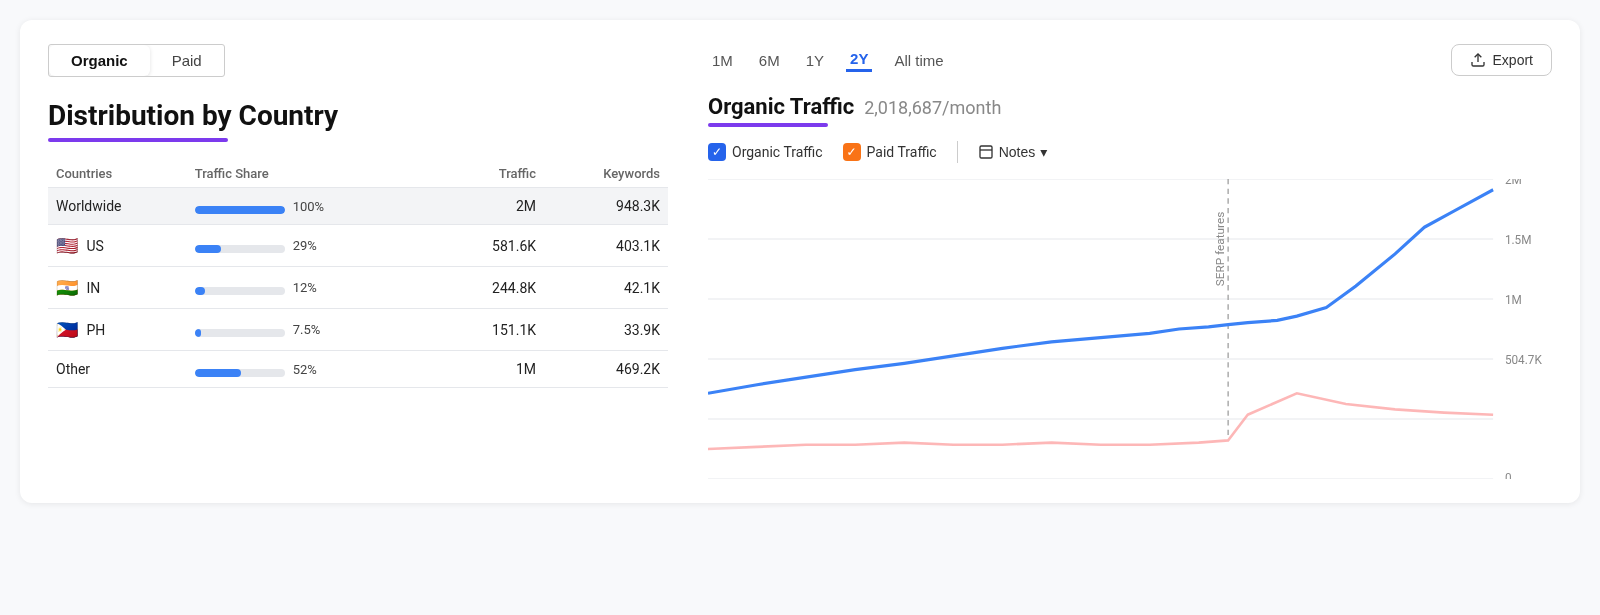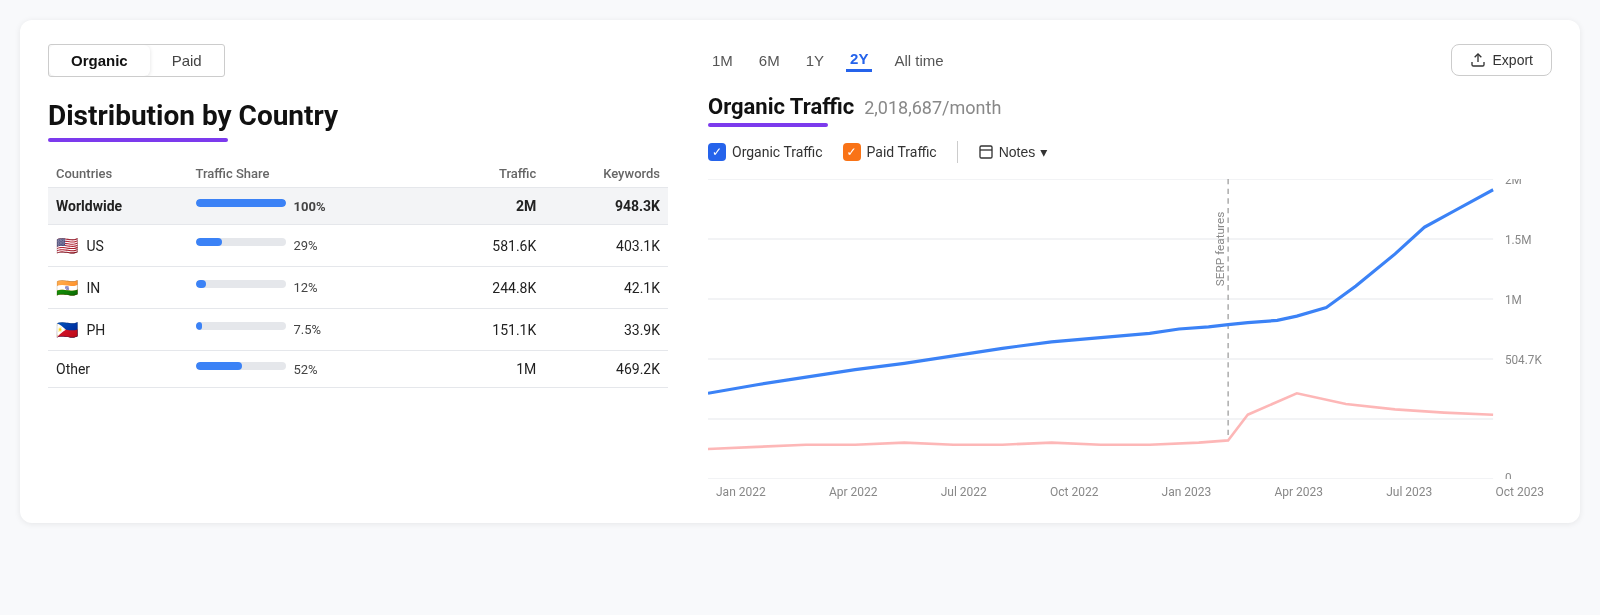--- a/index.html
+++ b/index.html
@@ -81,22 +81,22 @@
       margin-top: 22px;
     }
     .country-table th.right { text-align: right; }
     .country-table td {
       padding: 10px 8px;
       font-size: 14px;
       color: #222;
       border-bottom: 1px solid #e5e7eb;
     }
     .country-table tr.highlighted { background: #f3f4f6; }
-    .country-table tr.highlighted td { font-weight: 700; }
-    .bar-cell { display: flex; align-items: flex-start; gap: 8px; }
+    .country-table tr.highlighted td { font-weight: 400; }
+    .bar-cell { display: flex; align-items: flex-end; gap: 8px; }
     .bar-track {
       width: 90px;
       height: 8px;
       background: #e5e7eb;
       border-radius: 4px;
       overflow: hidden;
     }
     .bar-fill {
       height: 100%;
       border-radius: 4px;
@@ -426,24 +426,14 @@
 
         <line x1="530" y1="0" x2="530" y2="240" stroke="#aaa" stroke-width="1.5" stroke-dasharray="5,4"></line>
         <text x="526" y="100" font-size="11" fill="#888" transform="rotate(-90, 526, 100)">SERP features</text>
 
         <polyline points="0,252 50,250 100,248 150,248 200,246 250,248 300,248 350,246 400,248 450,248 500,246 530,244 550,220 600,200 650,210 700,215 750,218 800,220" fill="none" stroke="#fca5a5" stroke-width="2.5" opacity="0.8"></polyline>
 
         <polyline points="0,200 50,192 100,185 150,178 200,172 250,165 300,158 350,152 400,148 450,144 480,140 510,138 530,136 550,134 580,132 600,128 630,120 660,100 700,70 730,45 760,30 800,10" fill="none" stroke="#3b82f6" stroke-width="3"></polyline>
       </svg>
     </div>
 
-    <div class="x-axis-labels" id="x-axis-labels">
-        <span>Jan 2022</span>
-        <span>Apr 2022</span>
-        <span>Jul 2022</span>
-        <span>Oct 2022</span>
-        <span>Jan 2023</span>
-        <span>Apr 2023</span>
-        <span>Jul 2023</span>
-        <span>Oct 2023</span>
-      </div>
   </div>
 </div>
 
 </body></html>

